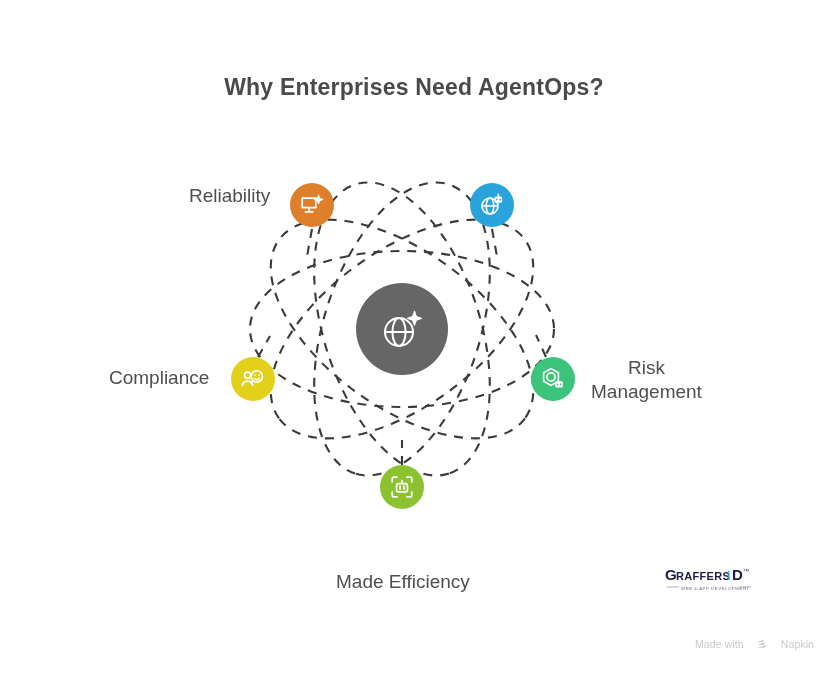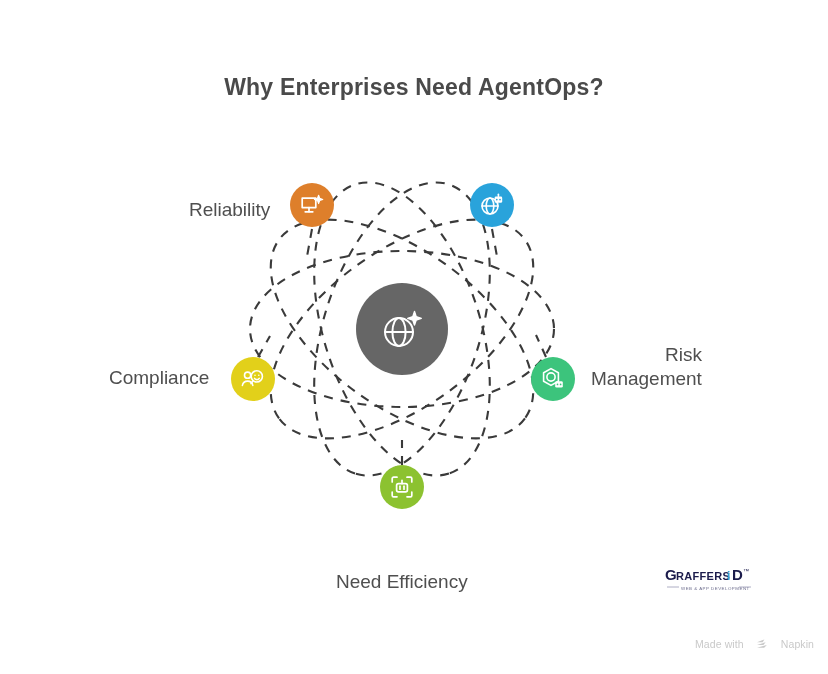--- a/index.html
+++ b/index.html
@@ -75,23 +75,23 @@
   #node-compliance       { left: 231px; top: 357px; background: #e2d01a; }
 
   
   .label {
     position: absolute;
     font-size: 19px;
     color: #4f4f4f;
     line-height: 24px;
     white-space: pre-line;
   }
-  #label-reliability     { left: 189px; top: 198px; text-align: left; }
+  #label-reliability     { left: 189px; top: 184px; text-align: left; }
   #label-ai-complexity   { left: 530px; top: 192px; text-align: left; }
-  #label-risk-management { left: 591px; top: 343px; text-align: right; }
+  #label-risk-management { left: 591px; top: 356px; text-align: center; }
   #label-cost-efficiency { left: 336px; top: 570px; text-align: left; }
   #label-compliance      { left: 109px; top: 366px; text-align: left; }
 
   
   #brand-logo {
     position: absolute;
     left: 665px;
     top: 565px;
     width: 92px;
     height: 28px;
@@ -222,21 +222,21 @@
           <path d="M14.6 12.4 a2.8 2.8 0 0 0 4.6 0"></path>
           <line x1="12.6" y1="15.6" x2="11" y2="17.6"></line>
         </g>
       </svg>
     </span>
   </div>
 
   <div class="label" id="label-reliability">Reliability</div>
   <div class="label" id="label-risk-management">Risk
 Management</div>
-  <div class="label" id="label-cost-efficiency">Need Efficiency</div>
+  <div class="label" id="label-cost-efficiency">Made Efficiency</div>
   <div class="label" id="label-compliance">Compliance</div>
 
   <div id="brand-logo">
     <svg width="92" height="28" viewBox="0 0 92 28" xmlns="http://www.w3.org/2000/svg">
       <text x="0" y="15" font-family="'Liberation Sans', sans-serif" font-size="15" font-weight="bold" fill="#1b1b4b">G</text>
       <text x="11" y="15" font-family="'Liberation Sans', sans-serif" font-size="11" font-weight="bold" fill="#1b1b4b" letter-spacing="0.3">RAFFERS</text>
       <text x="62" y="15" font-family="'Liberation Sans', sans-serif" font-size="12" font-weight="bold" fill="#2e9fd6">i</text>
       <text x="67" y="15" font-family="'Liberation Sans', sans-serif" font-size="15" font-weight="bold" fill="#1b1b4b">D</text>
       <text x="78" y="8" font-family="'Liberation Sans', sans-serif" font-size="6" fill="#1b1b4b">™</text>
       <line x1="2" y1="22" x2="14" y2="22" stroke="#9a9ab5" stroke-width="0.8"></line>

